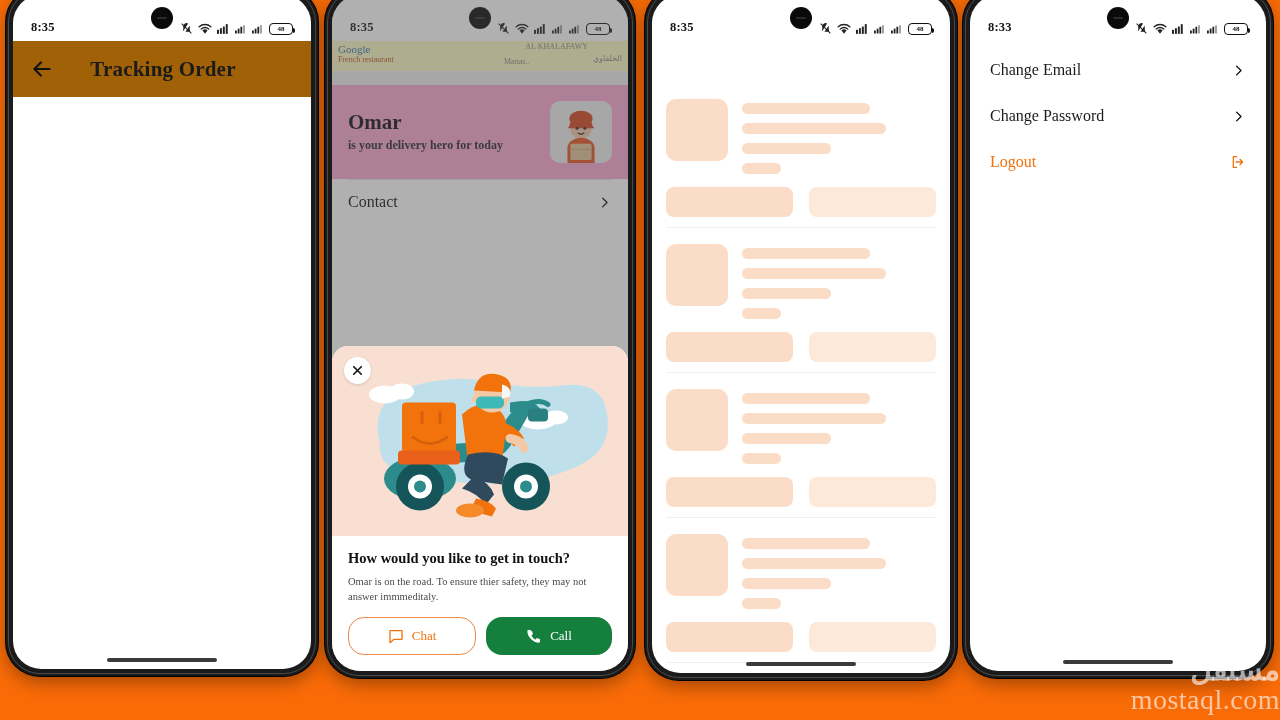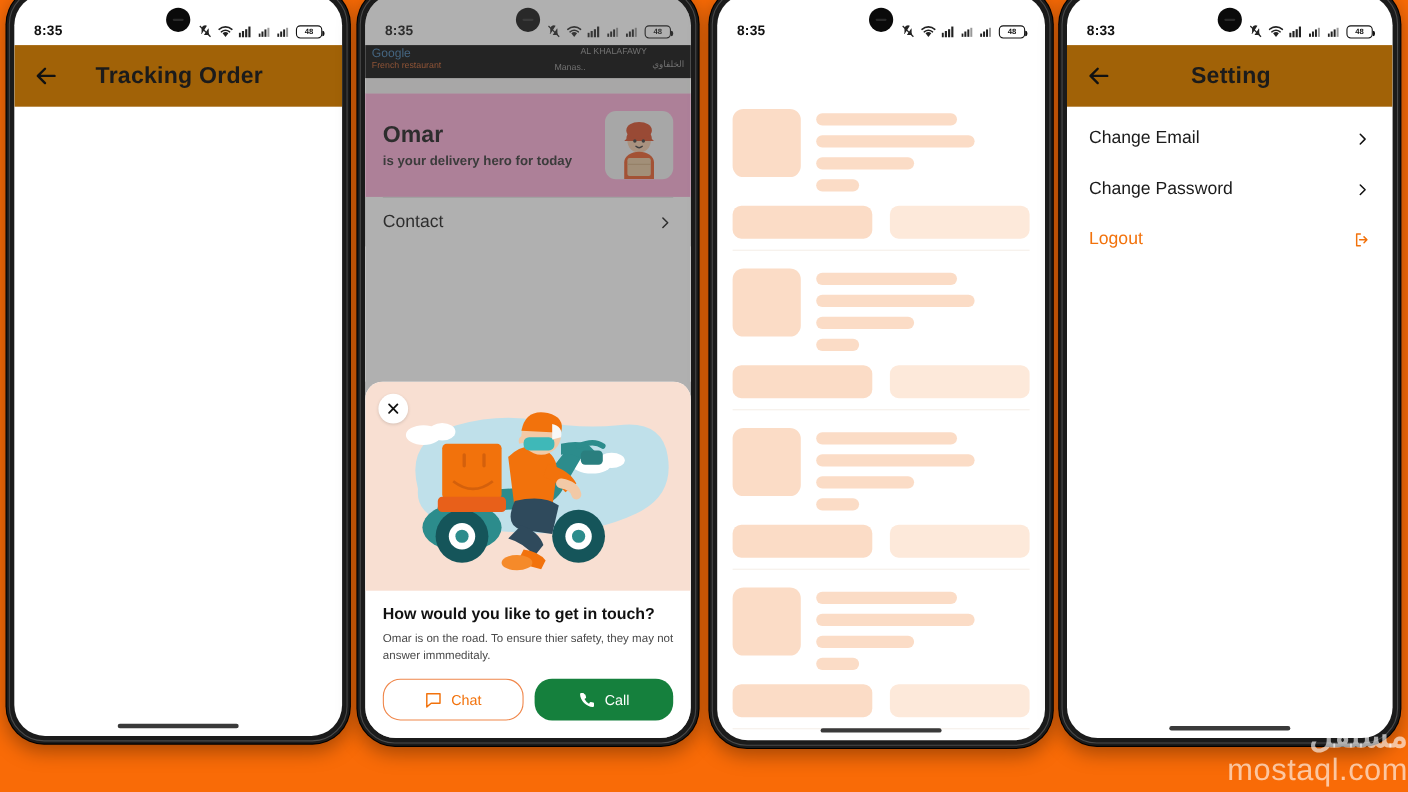--- a/index.html
+++ b/index.html
@@ -2,21 +2,21 @@
 <html><head>
 <meta charset="utf-8">
 <style>
   * { box-sizing: border-box; margin:0; padding:0; }
   html,body { width:1280px; height:720px; overflow:hidden; }
   body {
     background:#F96B07;
     font-family:"Liberation Sans", sans-serif;
     position:relative;
   }
-  .stage { position:absolute; inset:0; }
+  .stage { position:absolute; inset:0;font-family:Liberation Serif, serif; }
 
   
   .phone {
     position:absolute;
     background:#1b1b1b;
     border-radius:34px;
     padding:7px;
     box-shadow:0 0 0 1px #000, 0 6px 18px rgba(0,0,0,.35);
   }
   .phone::after{
@@ -72,21 +72,21 @@
 
   
   .mapwrap{ position:relative; flex:1; background:#e8eaed; overflow:hidden; }
   .mapsvg{ position:absolute; inset:0; width:100%; height:100%; }
   .cairo-ar{ position:absolute; left:34px; bottom:-12px; font-size:13px; color:#3c4043;}
 
   
   .p2 .screen{ display:flex; flex-direction:column; }
   .dim{ position:absolute; inset:0; background:rgba(80,80,80,.45); z-index:5; pointer-events:none;}
   .p2-maptop{
-    height:30px; background:#000000; position:relative; overflow:hidden; flex:0 0 auto;
+    height:30px; background:#fef9c3; position:relative; overflow:hidden; flex:0 0 auto;
   }
   .p2-maptop .frag{ position:absolute; font-size:8px; color:#8b8b8b; }
   .eta-card{ padding:14px 16px 10px 16px; background:#fff; flex:0 0 auto;}
   .eta-lbl{ font-size:13px; color:#7a7a7a; margin-bottom:3px;}
   .eta-val{ font-size:18px; font-weight:700; color:#111; margin-bottom:10px;}
   .bars{ display:flex; gap:7px; margin-bottom:10px;}
   .bar{ height:4px; border-radius:3px; flex:1;}
   .status-title{ font-size:14.5px; font-weight:700; color:#111; margin-bottom:5px;}
   .status-desc{ font-size:11.5px; color:#3d3d3d; line-height:1.45;}
   .divider-gap{ height:14px; background:#f0efee; flex:0 0 auto;}
@@ -571,26 +571,20 @@
               <rect x="3.6" y="5.5" width="2.4" height="6.5" fill="#222"></rect>
               <rect x="7.2" y="3" width="2.4" height="9" fill="#222"></rect>
               <rect x="10.8" y="1" width="2.4" height="11" fill="#999"></rect>
             </svg>
       <div class="batt">
               <span>48</span>
             </div>
     </div>
   </div>
 
-  <div class="appbar">
-    <svg class="back" viewBox="0 0 24 24">
-            <path d="M19 12H5M11 6l-6 6 6 6" stroke="#111" stroke-width="2" fill="none" stroke-linecap="round" stroke-linejoin="round"></path>
-          </svg>
-    <div class="title">Setting</div>
-  </div>
 
   <div style="padding-top:6px;">
     <div class="set-row">
       <span>Change Email</span>
       <svg class="chev" width="15" height="15" viewBox="0 0 24 24">
               <path d="M9 5l7 7-7 7" stroke="#111" stroke-width="2.2" fill="none" stroke-linecap="round" stroke-linejoin="round"></path>
             </svg>
     </div>
     <div class="set-row">
       <span>Change Password</span>

